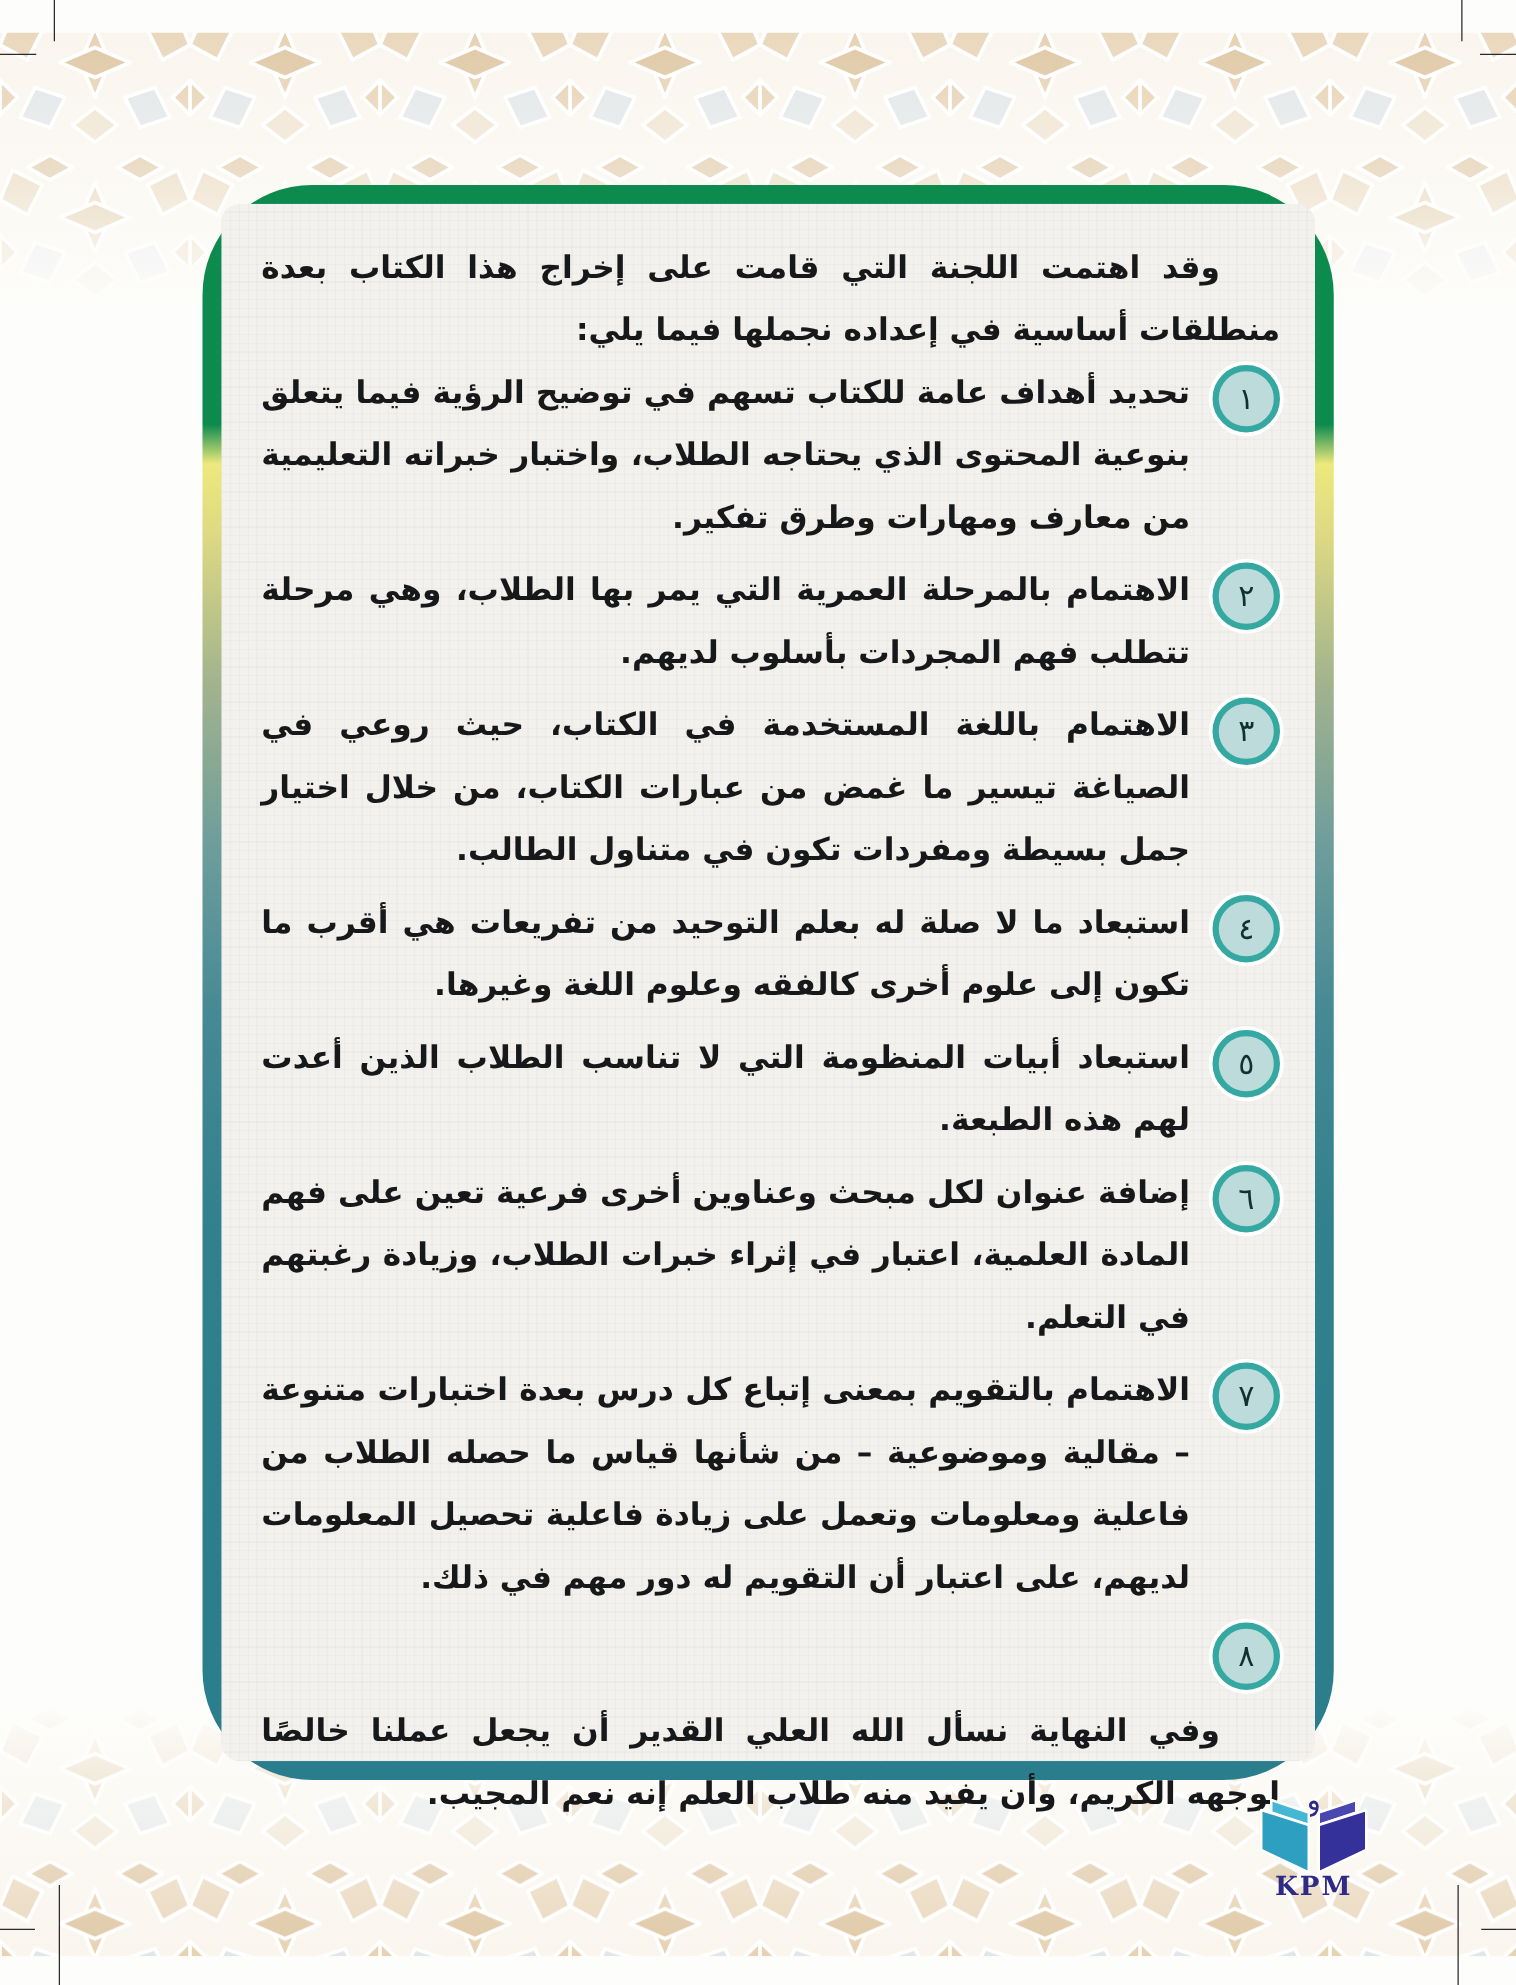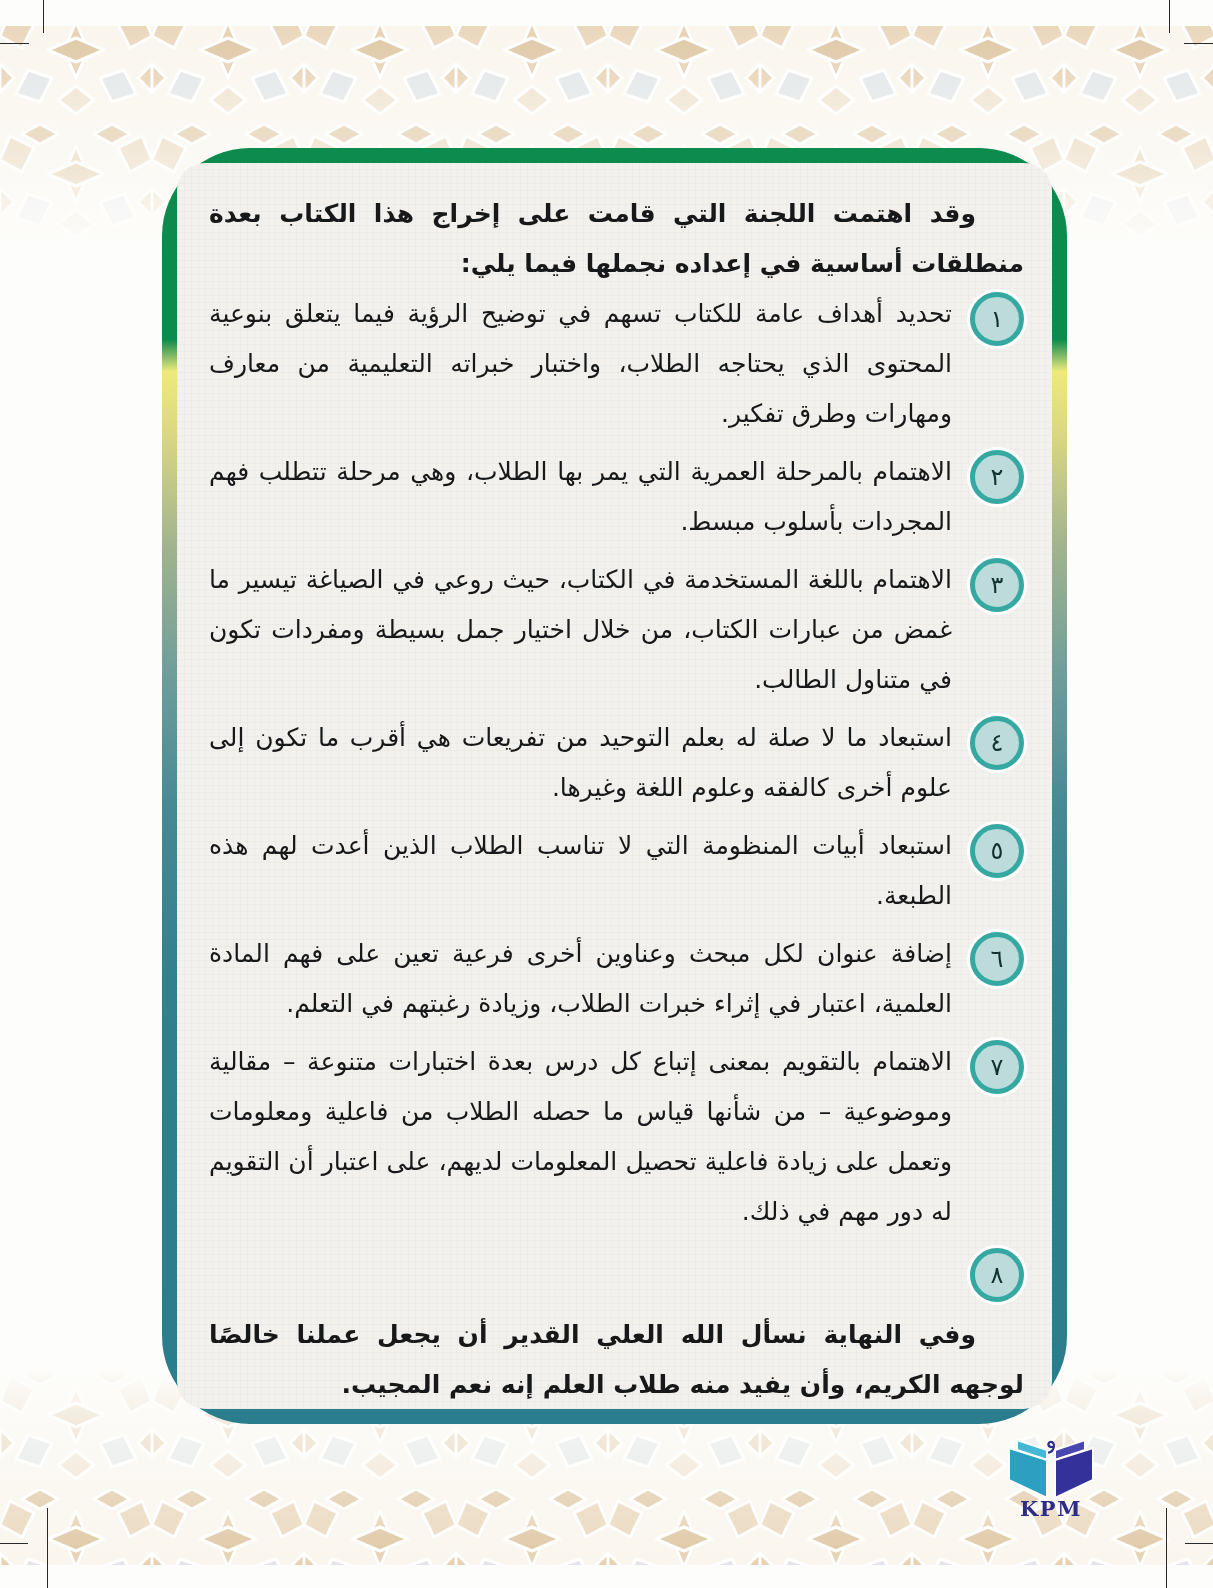--- a/index.html
+++ b/index.html
@@ -22,21 +22,21 @@
       #0d8a4d 0%, #0d8a4d 15%,
       #ede97d 17.5%,
       #dcd982 22%,
       #a3b48d 31%,
       #6f9e9b 41%,
       #458994 52%,
       #30808d 66%,
       #2a7d8c 100%);
   }
   .paper{
-    position:absolute;inset:15px;border-radius:28px;
+    position:absolute;inset:15px;border-radius:15px;
     background:
       repeating-linear-gradient(0deg, rgba(90,90,85,0.035) 0 1px, transparent 1px 7px),
       repeating-linear-gradient(90deg, rgba(90,90,85,0.035) 0 1px, transparent 1px 7px),
       #f2f1ee;
     padding:26px 28px 20px 32px;
     box-sizing:border-box;
     direction:rtl;
     color:#17181a;
   }
   .paper p{margin:0;}
@@ -50,21 +50,21 @@
   .num{
     flex:none;width:44px;height:44px;margin-top:3px;
     border-radius:50%;
     background:#bcdbda;
     border:5px solid #35a8a2;
     box-shadow:0 0 0 3px #ffffff;
     display:flex;align-items:center;justify-content:center;
     font-size:24px;color:#10312f;
   }
   .item-text{
-    flex:1;font-size:25px;font-weight:normal;line-height:50px;
+    flex:1;font-size:25px;font-weight:bold;line-height:50px;
     text-align:justify;
   }
   
   .logo{position:absolute;left:1003px;top:1424px;width:96px;height:96px;}
 </style>
 </head>
 <body>
 
 <svg class="band top" viewBox="0 0 1213 252" preserveAspectRatio="none">
   <defs>
@@ -119,21 +119,21 @@
   <div class="paper">
 
     <p class="intro">وقد اهتمت اللجنة التي قامت على إخراج هذا الكتاب بعدة منطلقات أساسية في إعداده نجملها فيما يلي:</p>
 
     <div class="item">
       <span class="num">١</span>
       <p class="item-text">تحديد أهداف عامة للكتاب تسهم في توضيح الرؤية فيما يتعلق بنوعية المحتوى الذي يحتاجه الطلاب، واختبار خبراته التعليمية من معارف ومهارات وطرق تفكير.</p>
     </div>
     <div class="item">
       <span class="num">٢</span>
-      <p class="item-text">الاهتمام بالمرحلة العمرية التي يمر بها الطلاب، وهي مرحلة تتطلب فهم المجردات بأسلوب مبسط.</p>
+      <p class="item-text">الاهتمام بالمرحلة العمرية التي يمر بها الطلاب، وهي مرحلة تتطلب فهم المجردات بأسلوب لديهم.</p>
     </div>
     <div class="item">
       <span class="num">٣</span>
       <p class="item-text">الاهتمام باللغة المستخدمة في الكتاب، حيث روعي في الصياغة تيسير ما غمض من عبارات الكتاب، من خلال اختيار جمل بسيطة ومفردات تكون في متناول الطالب.</p>
     </div>
     <div class="item">
       <span class="num">٤</span>
       <p class="item-text">استبعاد ما لا صلة له بعلم التوحيد من تفريعات هي أقرب ما تكون إلى علوم أخرى كالفقه وعلوم اللغة وغيرها.</p>
     </div>
     <div class="item">

